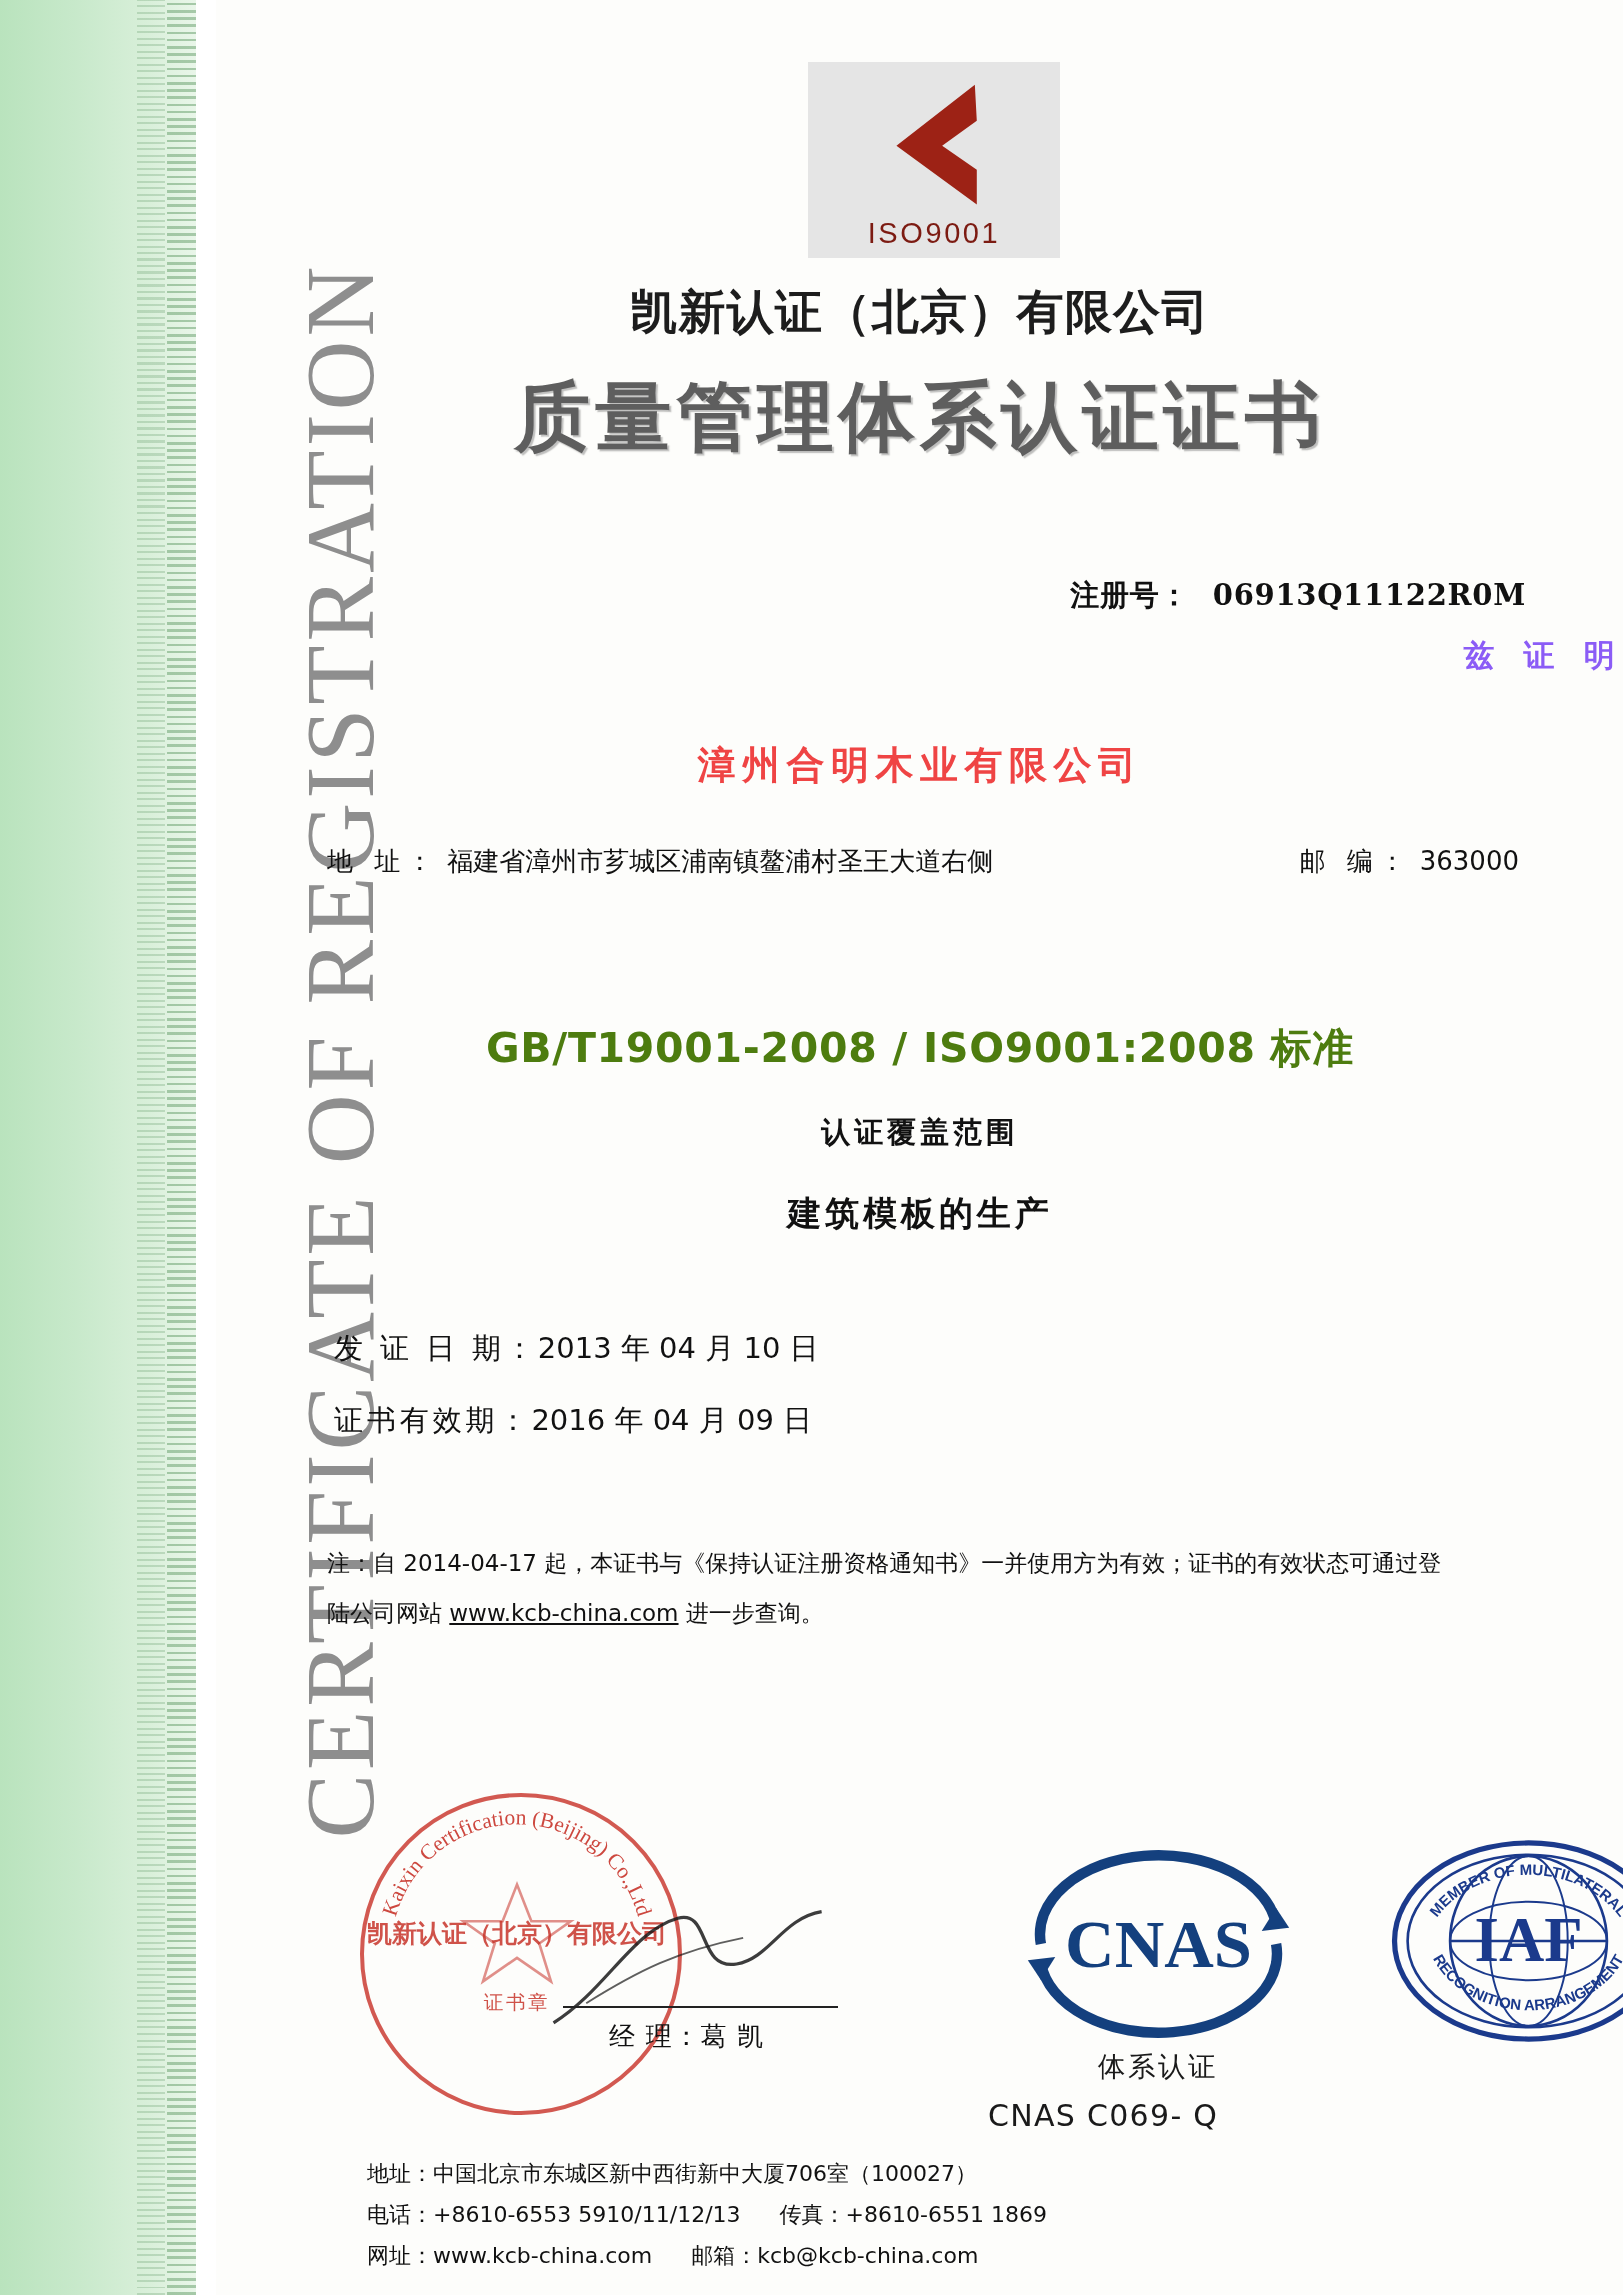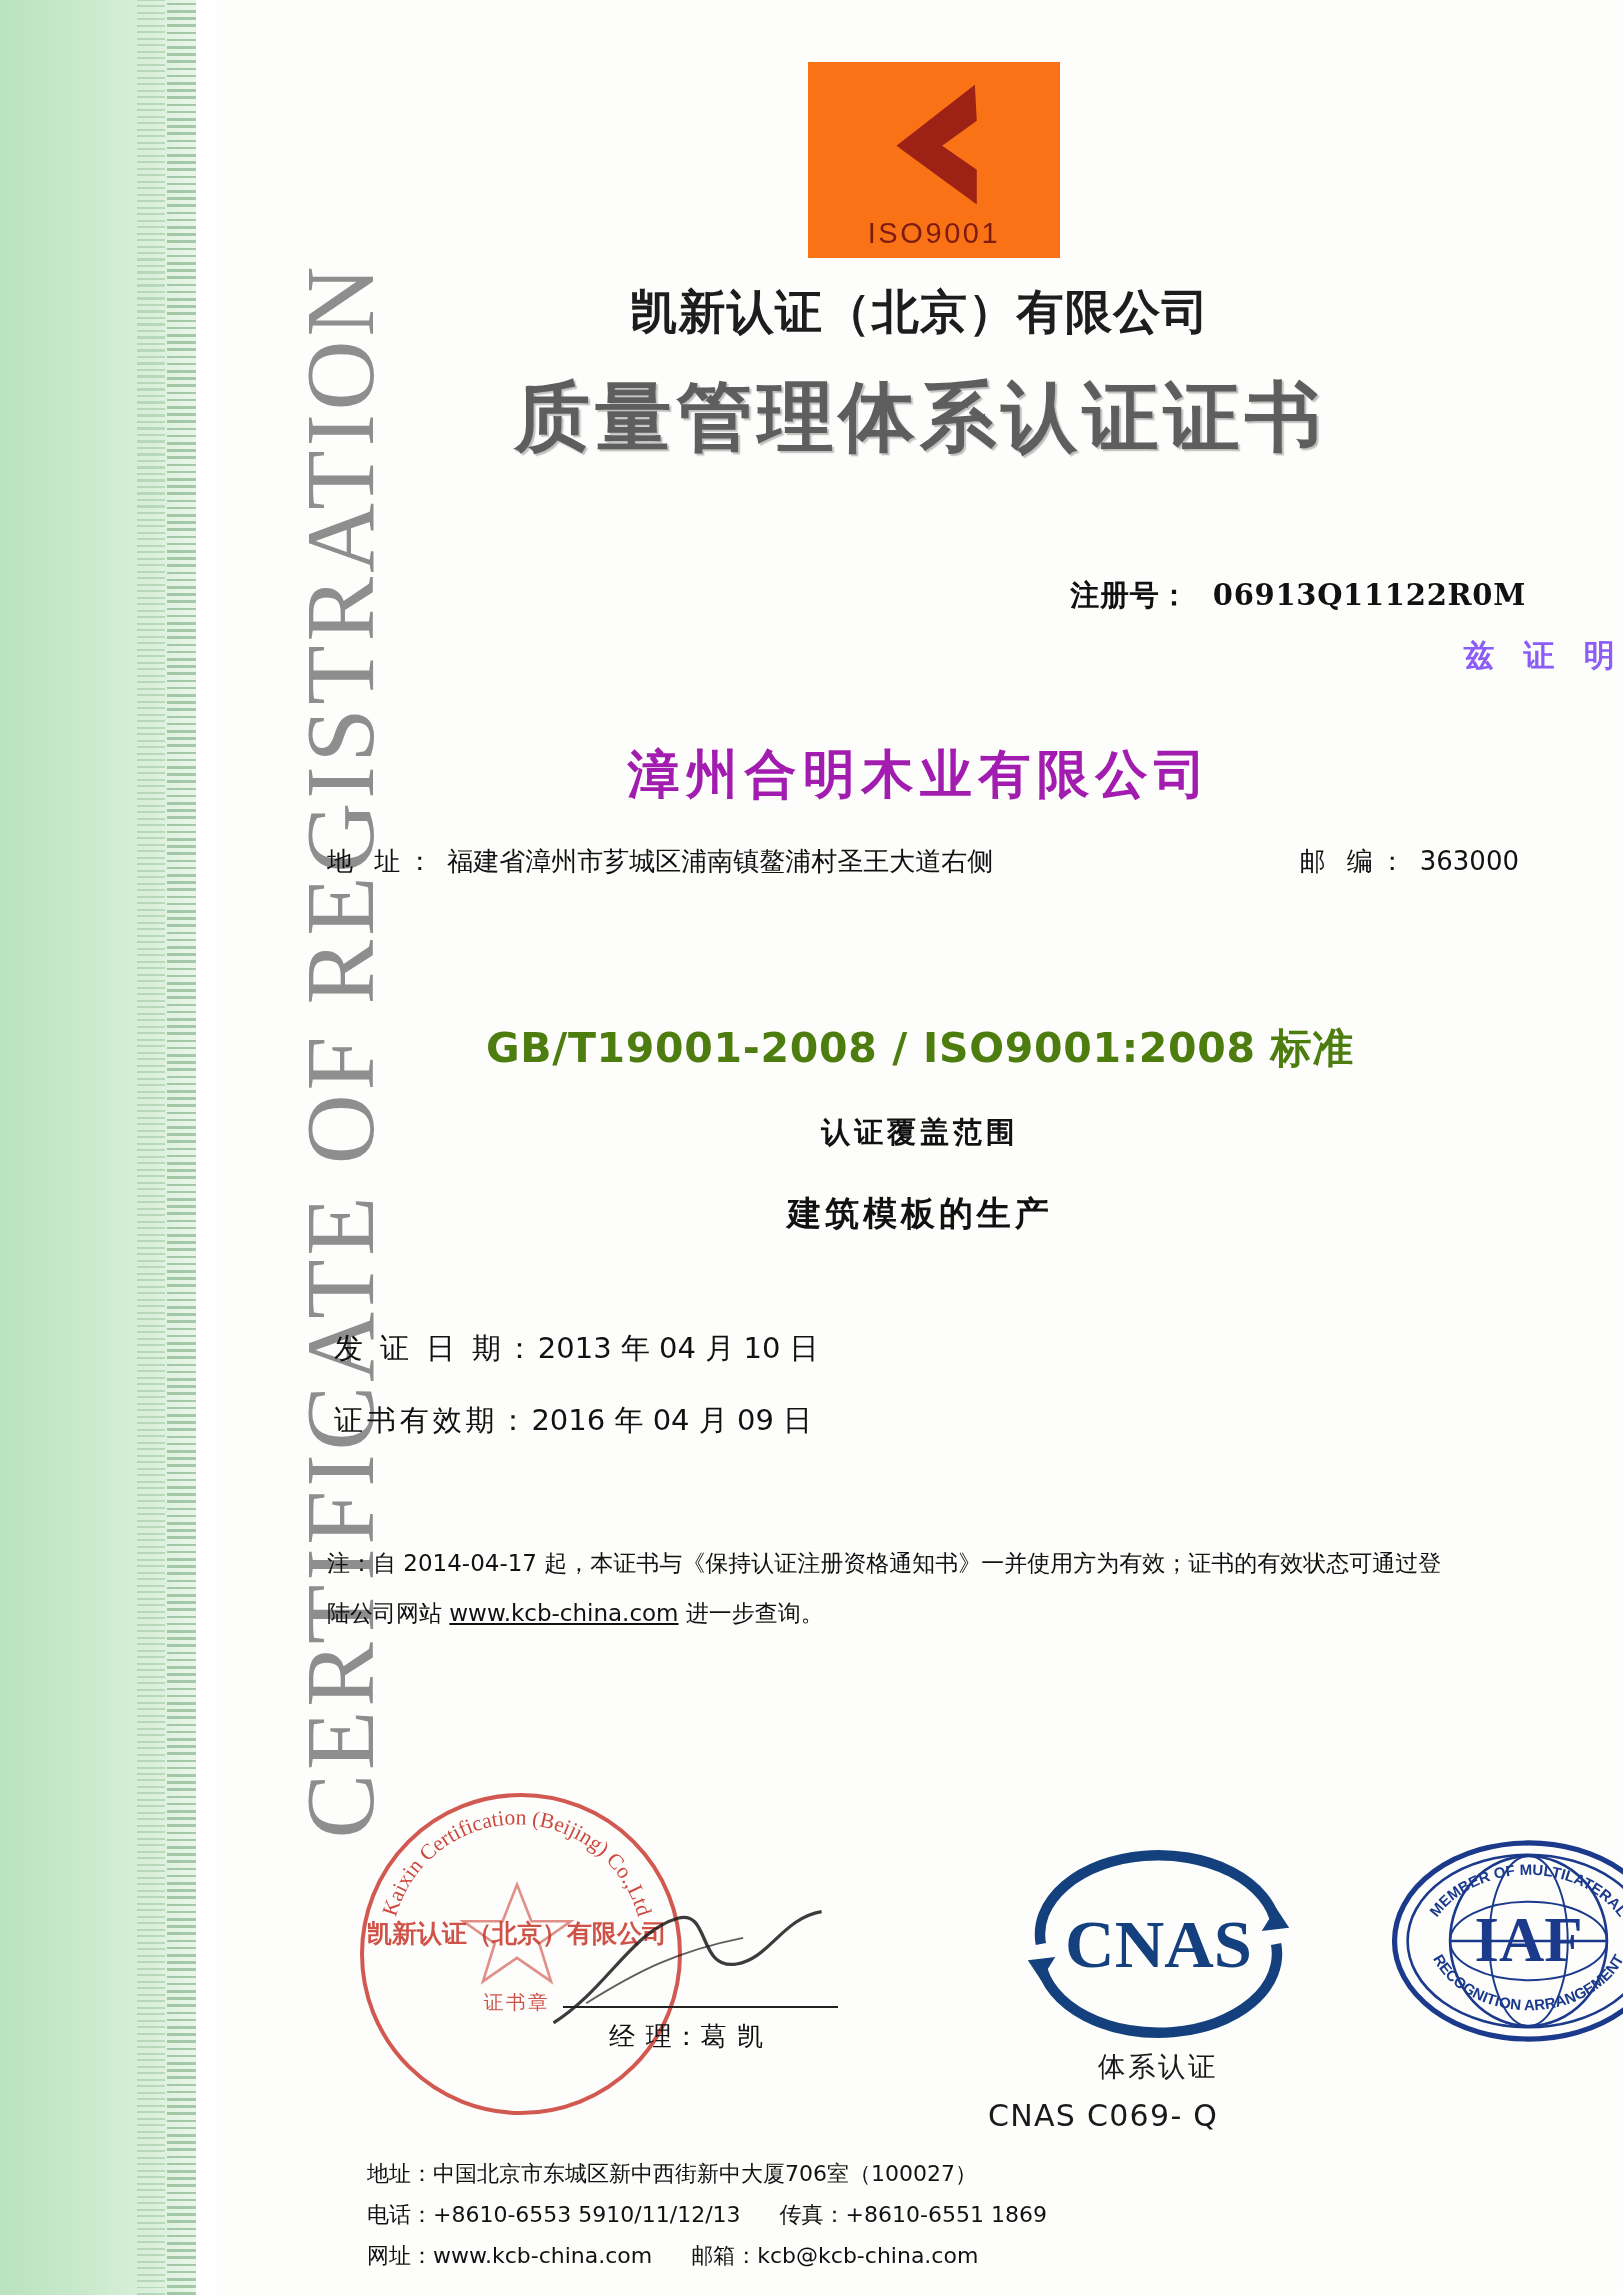--- a/index.html
+++ b/index.html
@@ -90,21 +90,21 @@
     height: 2295px;
   }
 
   
   .iso-logo {
     position: absolute;
     left: 592px;
     top: 62px;
     width: 252px;
     height: 196px;
-    background: #f97316;
+    background: #e5e5e5;
   }
   .iso-logo svg { display: block; }
   .iso-logo-text {
     position: absolute;
     left: 0;
     bottom: 7.9px;
     width: 252px;
     text-align: center;
     font-family: "Liberation Sans", sans-serif;
     font-size: 29px;
@@ -166,23 +166,23 @@
     letter-spacing: 9.2px;
   }
 
   .cert-company {
     position: absolute;
     left: 0;
     top: 740px;
     width: 1408px;
     text-align: center;
     font-family: Liberation Mono, monospace;
-    font-size: 52px;
-    font-weight: 700;
-    color: #a21caf;
+    font-size: 38px;
+    font-weight: 700;
+    color: #ef4444;
     letter-spacing: 6.5px;
   }
 
   .addr-line {
     position: absolute;
     left: 0;
     top: 844px;
     width: 1408px;
     height: 39px;
   }

